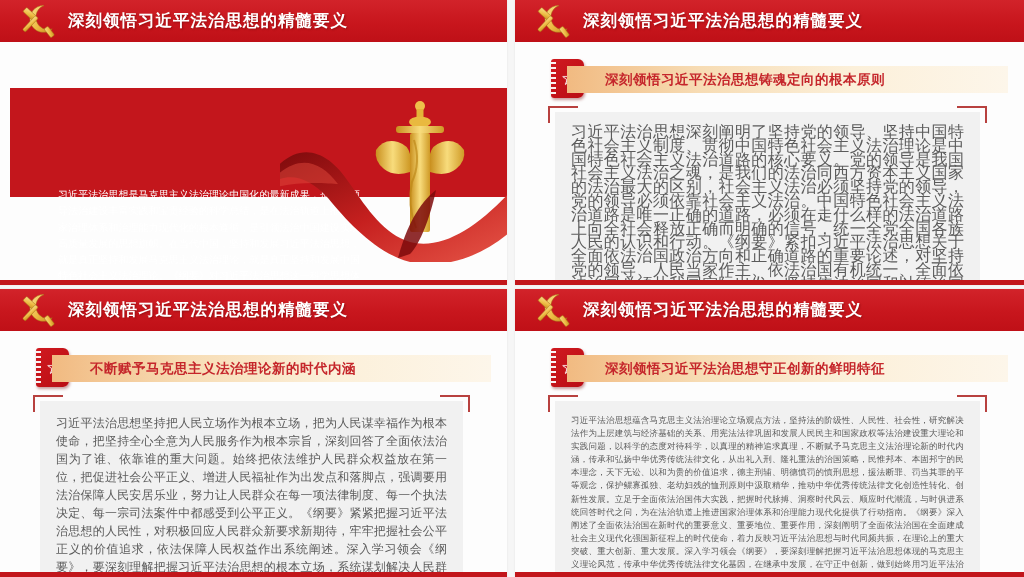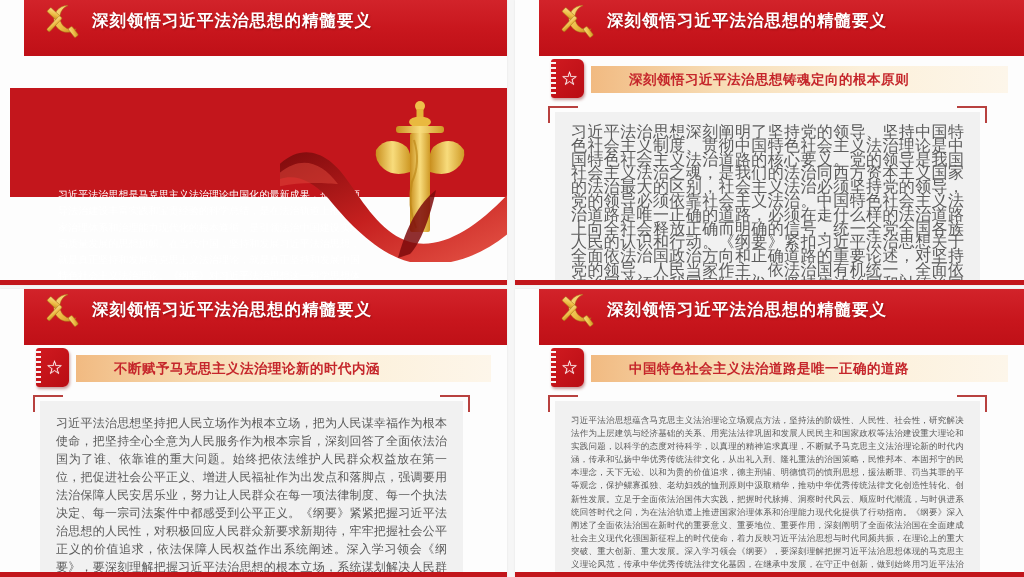--- a/index.html
+++ b/index.html
@@ -3,30 +3,30 @@
 <meta charset="utf-8">
 <style>
   html,body{margin:0;padding:0;}
   body{width:1024px;height:577px;background:#f6f6f6;font-family:"Liberation Sans","DejaVu Sans",sans-serif;position:relative;overflow:hidden;}
   .page{position:absolute;inset:0;}
   .slide{position:absolute;background:#fdfdfd;overflow:hidden;box-shadow:0 0 2px rgba(0,0,0,.08);}
   .s1{left:0;top:0;width:507px;height:285px;}
   .s2{left:515px;top:0;width:509px;height:285px;}
   .s3{left:0;top:289px;width:507px;height:288px;}
   .s4{left:515px;top:289px;width:509px;height:288px;}
-  .hdr{position:absolute;left:0;top:0;right:0;height:56px;background:linear-gradient(180deg,#d2232a 0%,#c8161d 55%,#bf1017 100%);margin-left:24px;}
+  .hdr{position:absolute;left:0;top:0;right:0;height:42px;background:linear-gradient(180deg,#d2232a 0%,#c8161d 55%,#bf1017 100%);}
   .emblem{position:absolute;left:16px;top:3px;width:44px;height:38px;}
   .hdr-title{position:absolute;left:68px;top:0;height:42px;display:flex;align-items:center;color:#ffffff;font-weight:bold;font-size:16.5px;letter-spacing:1px;text-shadow:1px 1px 2px rgba(90,0,0,.45);}
   .footer-strip{position:absolute;left:0;right:0;bottom:0;height:5px;background:#c2161b;}
   
   .introbox{position:absolute;left:10px;top:88px;right:0;height:109px;background:#c3161c;}
   .intro-text{position:absolute;left:48px;top:99px;width:302px;color:#ffffff;font-size:10px;line-height:16.3px;text-align:justify;}
   .art{position:absolute;left:280px;top:92px;width:227px;height:170px;}
   
-  .sec-banner{position:absolute;left:52px;right:16px;top:66px;height:27px;background:linear-gradient(90deg,#f1ba81 0%,#f7dcb4 30%,#fcf0da 65%,#fdf6ea 100%);display:flex;align-items:center;padding-left:38px;box-sizing:border-box;font-weight:bold;font-size:13.5px;color:#c5262b;letter-spacing:.5px;margin-left:24px;}
+  .sec-banner{position:absolute;left:52px;right:16px;top:66px;height:27px;background:linear-gradient(90deg,#f1ba81 0%,#f7dcb4 30%,#fcf0da 65%,#fdf6ea 100%);display:flex;align-items:center;padding-left:38px;box-sizing:border-box;font-weight:bold;font-size:13.5px;color:#c5262b;letter-spacing:.5px;}
   .sec-icon{position:absolute;left:36px;top:59px;width:33px;height:39px;background:linear-gradient(135deg,#d01a20,#b90d14);border-radius:3px 6px 6px 3px;box-shadow:1px 2px 3px rgba(120,10,10,.4);display:flex;align-items:center;justify-content:center;}
   .sec-icon .teeth{position:absolute;left:0;top:3px;bottom:3px;width:5px;background:repeating-linear-gradient(to bottom,rgba(253,253,253,.95) 0 2px,rgba(253,253,253,0) 2px 5px);}
   .sec-icon .star{color:#fff;font-size:19px;padding-left:4px;text-shadow:0 0 1px #fff;}
   
   .txtbox{position:absolute;left:40px;right:44px;top:112px;background:#f1f1f1;padding:13px 16px;color:#5b5b5b;text-align:justify;}
   .t2{font-size:16px;line-height:13.8px;}
   .t3{font-size:12px;line-height:18px;}
   .t4{font-size:8.5px;line-height:13.1px;letter-spacing:.2px;}
   .cb{position:absolute;width:28px;height:15px;}
   .cb.tl{left:-7px;top:-6px;border-left:2px solid #b8413f;border-top:2px solid #b8413f;}
@@ -154,21 +154,21 @@
           <rect x="7" y="9" width="15" height="6.5" rx="1" transform="rotate(43 14 12)" fill="url(#gold1)" stroke="#a8741a" stroke-width=".6"></rect>
           <rect x="13" y="13" width="4.5" height="22" rx="1.5" transform="rotate(43 15 24)" fill="url(#gold1)" stroke="#a8741a" stroke-width=".6"></rect>
         </g>
       </svg>
       <div class="hdr-title">深刻领悟习近平法治思想的精髓要义</div>
     </div>
     <div class="sec-icon">
       <span class="teeth"></span>
       <span class="star">☆</span>
     </div>
-    <div class="sec-banner">中国特色社会主义法治道路是唯一正确的道路</div>
+    <div class="sec-banner">深刻领悟习近平法治思想守正创新的鲜明特征</div>
     <div class="txtbox t4">
       <span class="cb tl"></span>
       <span class="cb tr"></span>
       
       
       <span>习近平法治思想蕴含马克思主义法治理论立场观点方法，坚持法的阶级性、人民性、社会性，研究解决法作为上层建筑与经济基础的关系、用宪法法律巩固和发展人民民主和国家政权等法治建设重大理论和实践问题，以科学的态度对待科学，以真理的精神追求真理，不断赋予马克思主义法治理论新的时代内涵，传承和弘扬中华优秀传统法律文化，从出礼入刑、隆礼重法的治国策略，民惟邦本、本固邦宁的民本理念，天下无讼、以和为贵的价值追求，德主刑辅、明德慎罚的慎刑思想，援法断罪、罚当其罪的平等观念，保护鳏寡孤独、老幼妇残的恤刑原则中汲取精华，推动中华优秀传统法律文化创造性转化、创新性发展。立足于全面依法治国伟大实践，把握时代脉搏、洞察时代风云、顺应时代潮流，与时俱进系统回答时代之问，为在法治轨道上推进国家治理体系和治理能力现代化提供了行动指南。《纲要》深入阐述了全面依法治国在新时代的重要意义、重要地位、重要作用，深刻阐明了全面依法治国在全面建成社会主义现代化强国新征程上的时代使命，着力反映习近平法治思想与时代同频共振，在理论上的重大突破、重大创新、重大发展。深入学习领会《纲要》，要深刻理解把握习近平法治思想体现的马克思主义理论风范，传承中华优秀传统法律文化基因，在继承中发展，在守正中创新，做到始终用习近平法治思想观察时代、把握时代、引领时代。</span>
     </div>
     <div class="footer-strip"></div>
   </div>
 

